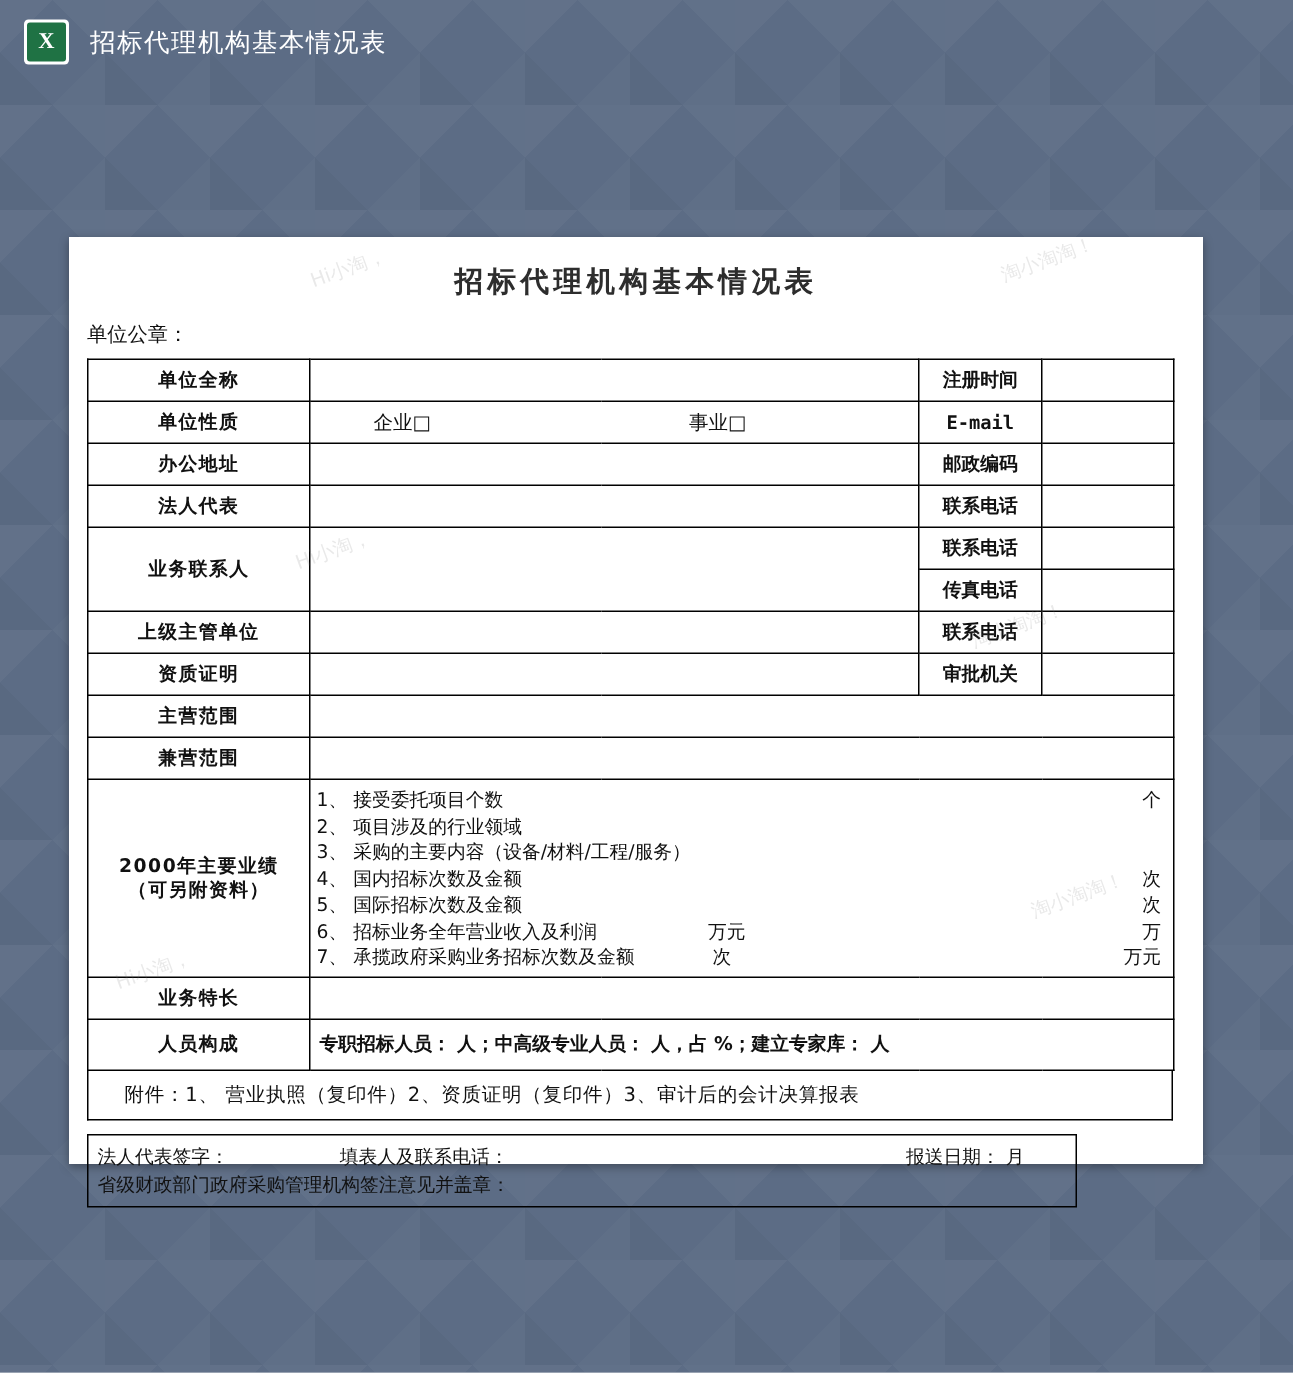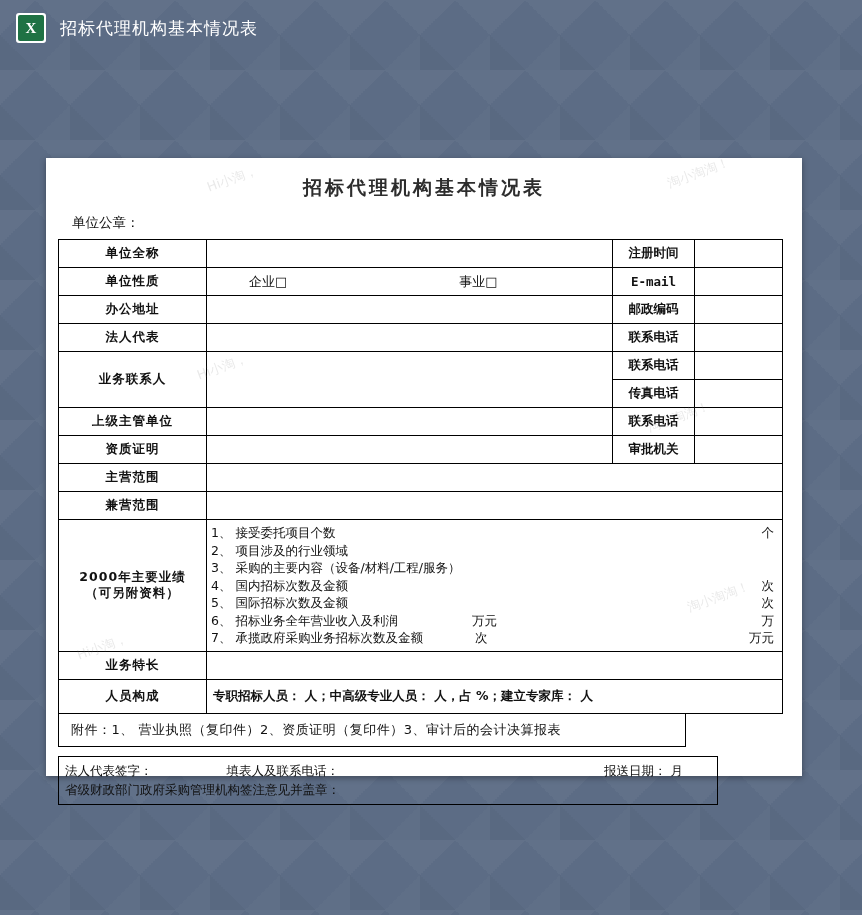--- a/index.html
+++ b/index.html
@@ -89,21 +89,21 @@
     font-size: 19px;
     font-weight: bold;
     color: #2d2d2d;
     padding-top: 17px;
     padding-bottom: 10px;
     letter-spacing: 3px;
   }
   .seal-line {
     font-size: 13.5px;
     color: #111;
-    padding-left: 26px;
+    padding-left: 12px;
     padding-bottom: 7px;
     height: 28px;
     display: flex;
     align-items: flex-end;
   }
   table.main {
     border-collapse: collapse;
     width: 724px;
     margin-left: 12px;
     table-layout: fixed;
@@ -142,24 +142,24 @@
   .perf-list div { display: flex; gap: 28px; }
   .perf-list .txt { white-space: pre; }
   .perf-list .unit-r { margin-left: auto; padding-right: 4px; }
   .lbl-two {
     line-height: 16px;
   }
   .staff-line { font-size: 12.5px; padding-left: 2px; font-weight: bold; }
   .attach {
     border: 1px solid #000;
     border-top: none;
-    width: 628px;
+    width: 724px;
     margin-left: 12px;
     font-size: 13px;
-    padding: 7px 6px 7px 12px;
+    padding: 7px 6px 7px 24px;
     color: #111;
     letter-spacing: 0.5px;
   }
   .foot-box {
     border: 1px solid #000;
     width: 660px;
     margin-left: 12px;
     margin-top: 9px;
     font-size: 12.5px;
     color: #111;

